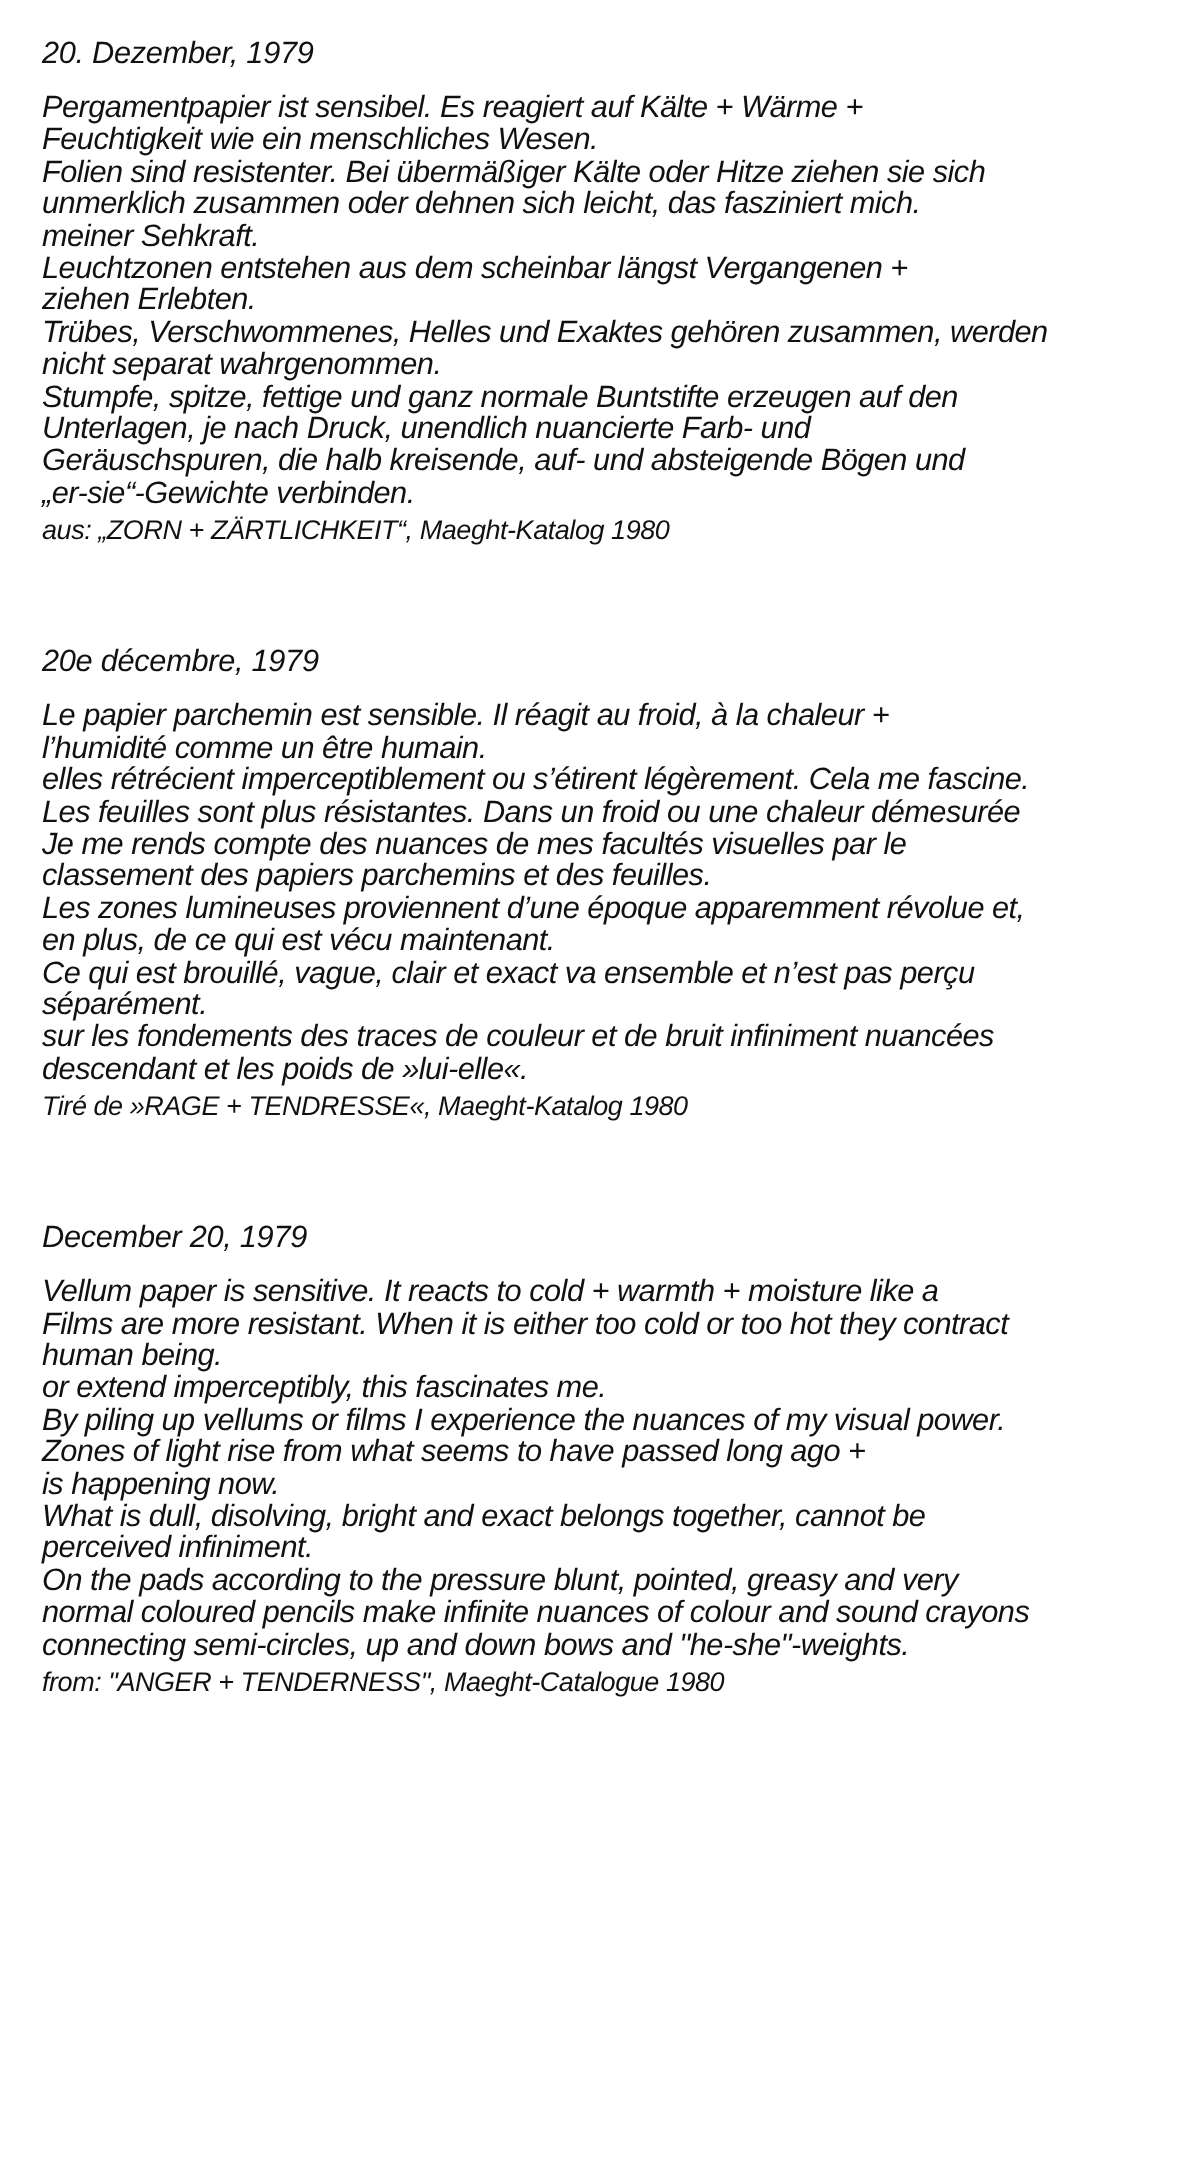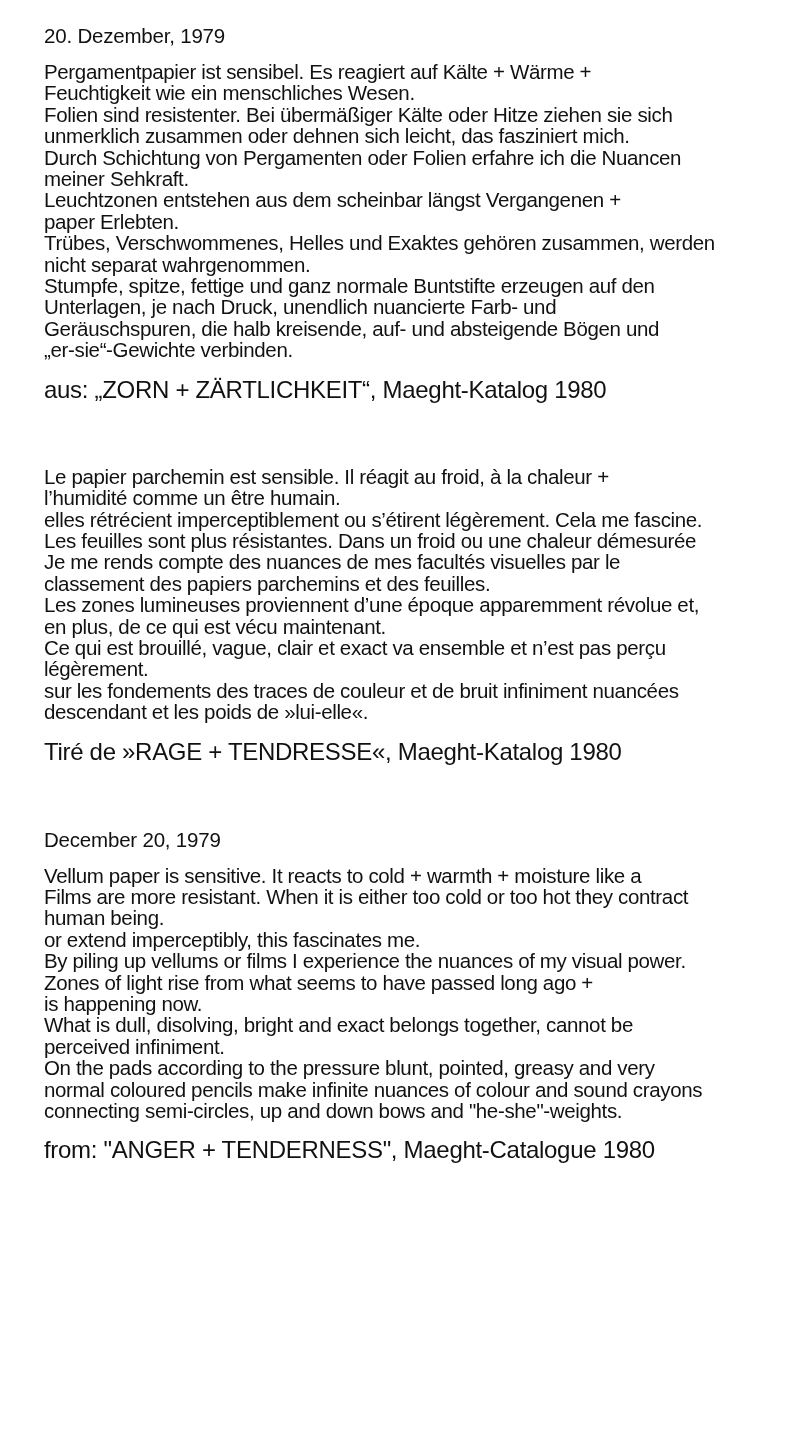--- a/index.html
+++ b/index.html
@@ -1,68 +1,68 @@
 <!DOCTYPE html>
 <html><head>
 <meta charset="utf-8">
 <style>
   html, body { margin: 0; padding: 0; background: #ffffff; }
   body {
     width: 800px; height: 1453px; overflow: hidden;
     font-family: "Liberation Sans", "DejaVu Sans", sans-serif;
     color: #111111;
   }
-  .page { position: relative; padding: 24px 0 0 44px; }
+  .page { position: relative; padding: 24px 0 0 28px; font-style: italic; }
   .section { margin: 0; }
   .date { font-size: 20.5px; line-height: 24px; letter-spacing: -0.2px; margin: 0 0 13px 0; }
   .line { font-size: 20.5px; line-height: 21.4px; letter-spacing: -0.35px; white-space: nowrap; margin: 0; }
-  .source { font-size: 24px; line-height: 24px; letter-spacing: -0.3px; margin: 17px 0 0 0; white-space: nowrap; }
+  .source { font-size: 18px; line-height: 24px; letter-spacing: -0.3px; margin: 2px 0 0 0; white-space: nowrap; }
   .gap1 { height: 64px; }
   .gap2 { height: 64px; }
 </style>
 </head>
 <body>
 
 <div class="page">
 
   <div class="section">
     <p class="date">20. Dezember, 1979</p>
     <div class="body">
       <p class="line">Pergamentpapier ist sensibel. Es reagiert auf Kälte + Wärme +</p>
       <p class="line">Feuchtigkeit wie ein menschliches Wesen.</p>
       <p class="line">Folien sind resistenter. Bei übermäßiger Kälte oder Hitze ziehen sie sich</p>
       <p class="line">unmerklich zusammen oder dehnen sich leicht, das fasziniert mich.</p>
-      <p class="line">Durch Schichtung von Pergamenten oder Folien erfahre ich die Nuancen</p>
       <p class="line">meiner Sehkraft.</p>
       <p class="line">Leuchtzonen entstehen aus dem scheinbar längst Vergangenen +</p>
-      <p class="line">paper Erlebten.</p>
+      <p class="line">ziehen Erlebten.</p>
       <p class="line">Trübes, Verschwommenes, Helles und Exaktes gehören zusammen, werden</p>
       <p class="line">nicht separat wahrgenommen.</p>
       <p class="line">Stumpfe, spitze, fettige und ganz normale Buntstifte erzeugen auf den</p>
       <p class="line">Unterlagen, je nach Druck, unendlich nuancierte Farb- und</p>
       <p class="line">Geräuschspuren, die halb kreisende, auf- und absteigende Bögen und</p>
       <p class="line">„er-sie“-Gewichte verbinden.</p>
     </div>
     <p class="source">aus: „ZORN + ZÄRTLICHKEIT“, Maeght-Katalog 1980</p>
   </div>
 
   <div class="gap1"></div>
 
   <div class="section">
+    <p class="date">20e décembre, 1979</p>
     <div class="body">
       <p class="line">Le papier parchemin est sensible. Il réagit au froid, à la chaleur +</p>
       <p class="line">l’humidité comme un être humain.</p>
       <p class="line">elles rétrécient imperceptiblement ou s’étirent légèrement. Cela me fascine.</p>
       <p class="line">Les feuilles sont plus résistantes. Dans un froid ou une chaleur démesurée</p>
       <p class="line">Je me rends compte des nuances de mes facultés visuelles par le</p>
       <p class="line">classement des papiers parchemins et des feuilles.</p>
       <p class="line">Les zones lumineuses proviennent d’une époque apparemment révolue et,</p>
       <p class="line">en plus, de ce qui est vécu maintenant.</p>
       <p class="line">Ce qui est brouillé, vague, clair et exact va ensemble et n’est pas perçu</p>
-      <p class="line">légèrement.</p>
+      <p class="line">séparément.</p>
       <p class="line">sur les fondements des traces de couleur et de bruit infiniment nuancées</p>
       <p class="line">descendant et les poids de »lui-elle«.</p>
     </div>
     <p class="source">Tiré de »RAGE + TENDRESSE«, Maeght-Katalog 1980</p>
   </div>
 
   <div class="gap2"></div>
 
   <div class="section">
     <p class="date">December 20, 1979</p>

